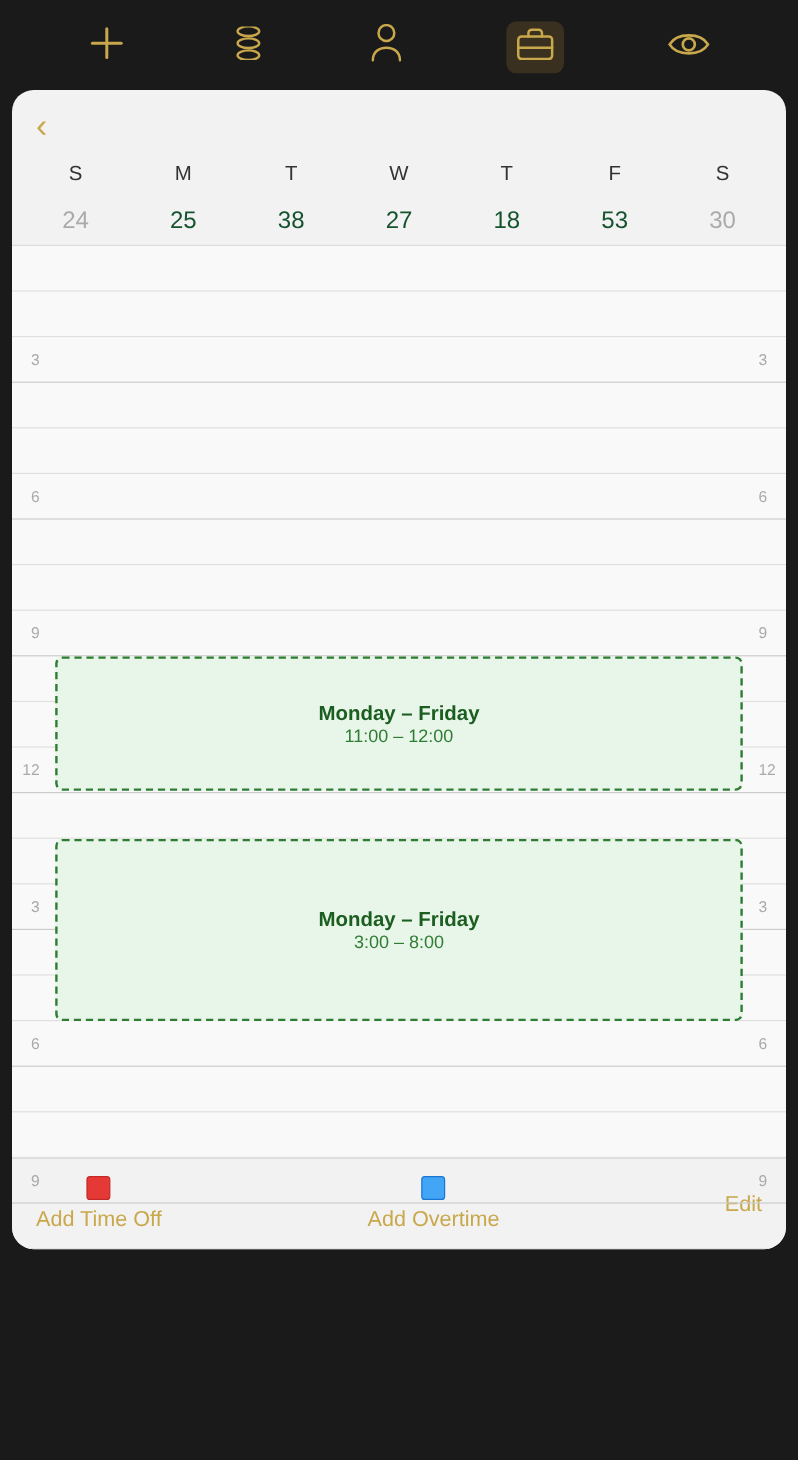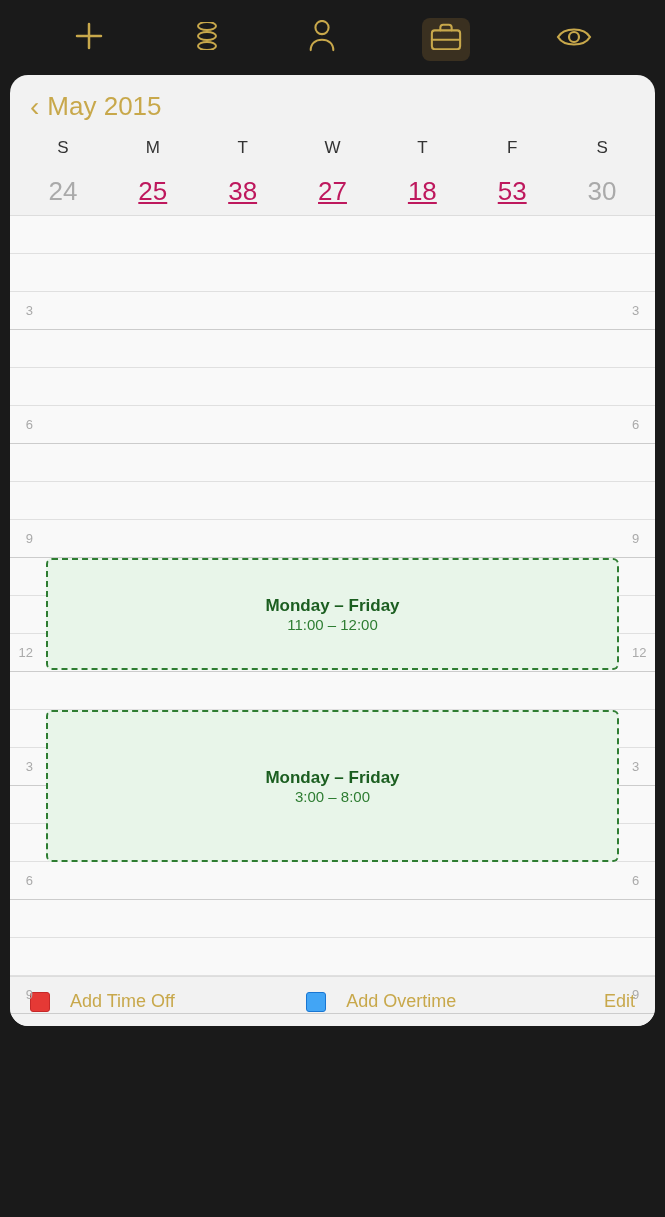--- a/index.html
+++ b/index.html
@@ -98,27 +98,27 @@
     
     .dates-row {
       display: grid;
       grid-template-columns: repeat(7, 1fr);
       padding: 4px 8px 2px;
       border-bottom: 1px solid #ddd;
     }
 
     .date-cell {
       text-align: center;
-      font-size: 26px;
+      font-size: 20px;
       font-weight: 400;
       padding: 6px 0;
     }
 
     .date-cell.muted { color: #aaa; }
-    .date-cell.active { color: #be185d; font-weight: 500; text-decoration: underline; }
+    .date-cell.active { color: #14532d; font-weight: 500; }
 
     
     .schedule-area {
       background: #f9f9f9;
       position: relative;
       padding: 0 8px;
     }
 
     .shift-block {
       position: absolute;
@@ -153,22 +153,23 @@
       align-items: center;
       justify-content: space-between;
       padding: 14px 20px;
       border-bottom-left-radius: 18px;
       border-bottom-right-radius: 18px;
     }
 
     .action-item {
       display: flex;
       align-items: center;
-      gap: 20px;
+      gap: 6px;
       cursor: pointer;
+      flex-direction: column;
     }
 
     .action-label {
       font-size: 18px;
       color: #c8a84b;
       font-weight: 400;
     }
 
     .color-box {
       width: 20px;
@@ -222,21 +223,20 @@
       <path d="M2 12 C8 2, 28 2, 34 12 C28 22, 8 22, 2 12Z" stroke="#c8a84b" fill="none"></path>
       <circle cx="18" cy="12" r="5" stroke="#c8a84b" fill="none"></circle>
     </svg>
   </span>
 </div>
 
 <div class="calendar-card">
 
   <div class="month-header">
     <span class="month-back">‹</span>
-    <span class="month-title">May 2015</span>
   </div>
 
   <div class="day-headers">
     <div class="day-header">S</div>
     <div class="day-header">M</div>
     <div class="day-header">T</div>
     <div class="day-header">W</div>
     <div class="day-header">T</div>
     <div class="day-header">F</div>
     <div class="day-header">S</div>

